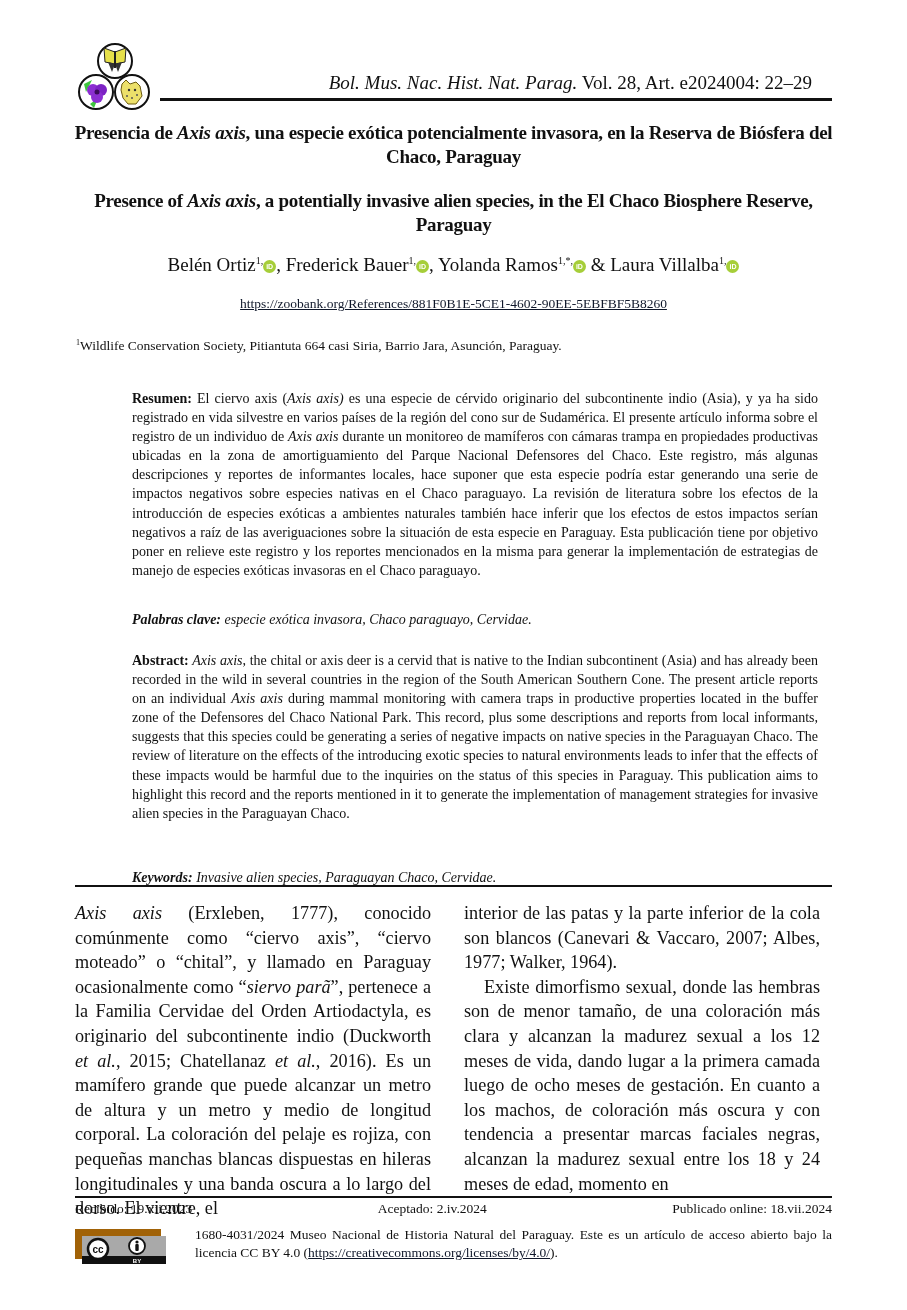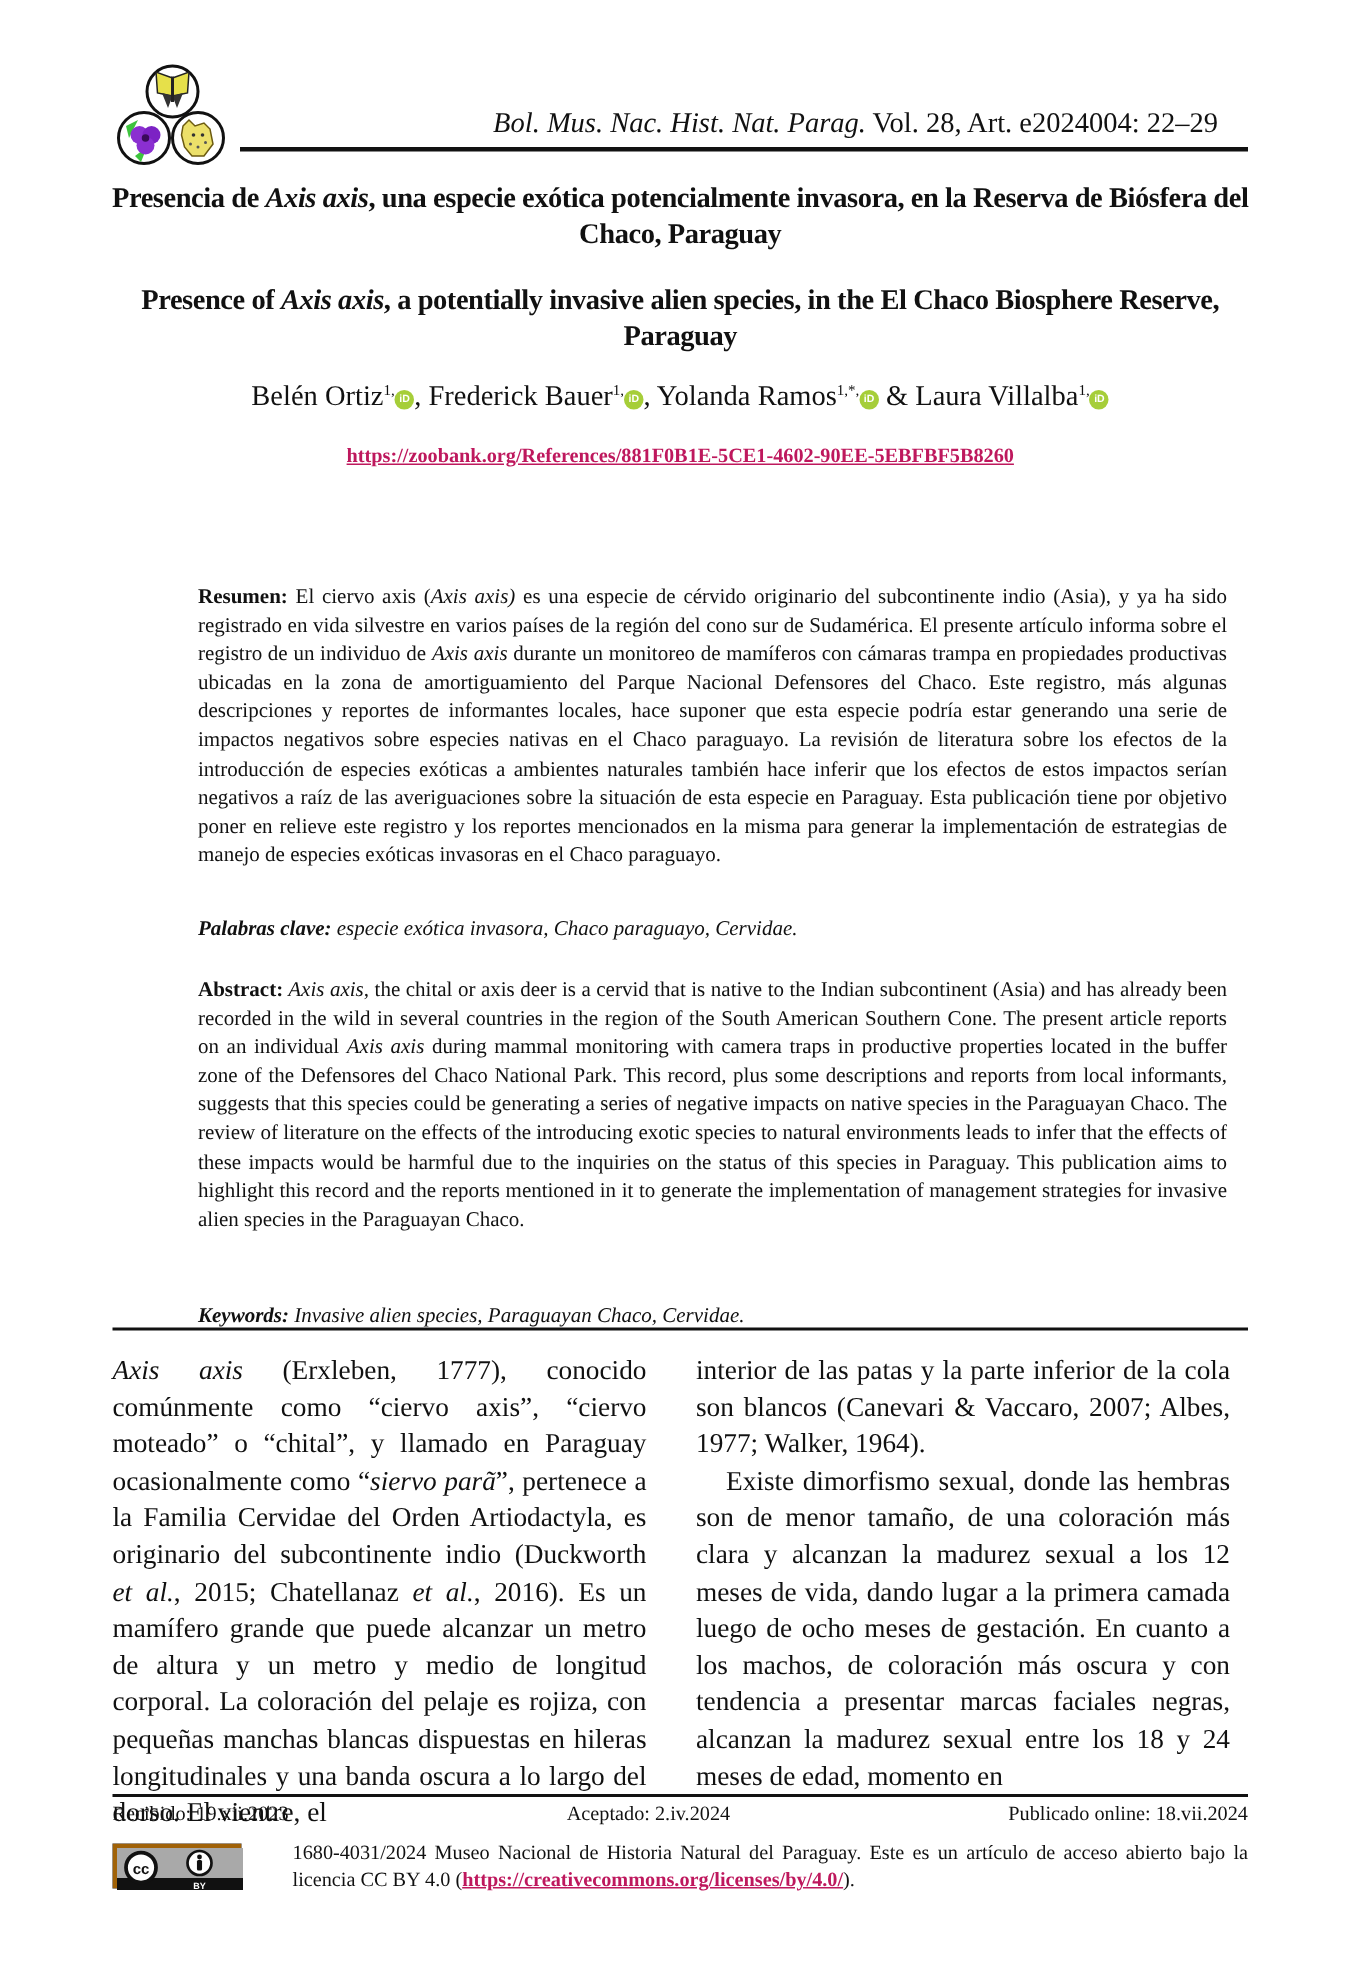--- a/index.html
+++ b/index.html
@@ -1,19 +1,19 @@
 <!DOCTYPE html>
 <html><head>
 <meta charset="utf-8">
 <style>
   * { box-sizing: border-box; margin: 0; padding: 0; }
   html, body { width: 907px; height: 1310px; background: #ffffff; overflow: hidden; }
   body { position: relative; font-family: "Liberation Serif", "DejaVu Serif", serif; color: #111; }
   .abs { position: absolute; }
-  a.link { color: #be185d; text-decoration: underline; font-weight: bold; }
+  a.link { color: #0f172a; text-decoration: underline; }
 
   
   .logo { left: 74px; top: 42px; width: 82px; height: 70px; }
   .journal-ref { left: 160px; top: 72px; width: 652px; text-align: right; font-size: 19px; }
   .header-rule { left: 160px; top: 98px; width: 672px; height: 3px; background: #111; }
 
   .title { left: 60px; width: 787px; text-align: center; font-weight: bold; font-size: 19px; line-height: 24px; letter-spacing: -0.3px; }
   .title-es { top: 121px; }
   .title-en { top: 189px; }
 
@@ -39,21 +39,21 @@
   .body-rule { left: 75px; top: 885px; width: 757px; height: 2px; background: #111; }
 
   .col { width: 356px; font-size: 18.2px; line-height: 24.6px; text-align: justify; }
   .col-left { left: 75px; top: 901px; }
   .col-right { left: 464px; top: 901px; }
   .col p { text-indent: 0; }
   .col p.indent { text-indent: 20px; }
 
   .footer-rule { left: 75px; top: 1196px; width: 757px; height: 2px; background: #111; }
   .dates { left: 75px; top: 1201px; width: 757px; font-size: 13.5px; display: flex; justify-content: space-between; }
-  .cc-badge { left: 75px; top: 1229px; width: 86px; height: 30px; border: 3px solid #a16207; background: #3b82f6; }
+  .cc-badge { left: 75px; top: 1229px; width: 86px; height: 30px; border: 7px solid #a16207; background: #3b82f6; }
   .license { left: 195px; top: 1226px; width: 637px; font-size: 13.5px; line-height: 18px; text-align: justify; }
 </style>
 </head>
 <body>
 
 <div class="abs logo">
   <svg width="82" height="70" viewBox="0 0 82 70">
     <circle cx="41" cy="19" r="17" fill="#fff" stroke="#111" stroke-width="2"></circle>
     <circle cx="22" cy="50" r="17" fill="#fff" stroke="#111" stroke-width="2"></circle>
     <circle cx="58" cy="50" r="17" fill="#fff" stroke="#111" stroke-width="2"></circle>
@@ -90,20 +90,21 @@
 <div class="abs authors">
   <span><span>Belén Ortiz</span><sup>1,</sup><span class="orcid">iD</span><span>, </span></span>
   <span><span>Frederick Bauer</span><sup>1,</sup><span class="orcid">iD</span><span>, </span></span>
   <span><span>Yolanda Ramos</span><sup>1,*,</sup><span class="orcid">iD</span><span> &amp; </span></span>
   <span><span>Laura Villalba</span><sup>1,</sup><span class="orcid">iD</span></span>
 </div>
 
 <div class="abs zoobank"><a class="link">https://zoobank.org/References/881F0B1E-5CE1-4602-90EE-5EBFBF5B8260</a></div>
 
 <div class="abs affil">
+  <div><sup>1</sup><span>Wildlife Conservation Society, Pitiantuta 664 casi Siria, Barrio Jara, Asunción, Paraguay.</span></div>
 </div>
 
 <div class="abs abstract-block resumen"><b>Resumen:</b><span> El ciervo axis (</span><i>Axis axis)</i><span> es una especie de cérvido originario del subcontinente indio (Asia), y ya ha sido registrado en vida silvestre en varios países de la región del cono sur de Sudamérica. El presente artículo informa sobre el registro de un individuo de </span><i>Axis axis</i><span> durante un monitoreo de mamíferos con cámaras trampa en propiedades productivas ubicadas en la zona de amortiguamiento del Parque Nacional Defensores del Chaco. Este registro, más algunas descripciones y reportes de informantes locales, hace suponer que esta especie podría estar generando una serie de impactos negativos sobre especies nativas en el Chaco paraguayo. La revisión de literatura sobre los efectos de la introducción de especies exóticas a ambientes naturales también hace inferir que los efectos de estos impactos serían negativos a raíz de las averiguaciones sobre la situación de esta especie en Paraguay.  Esta publicación tiene por objetivo poner en relieve este registro y los reportes mencionados en la misma para generar la implementación de estrategias de manejo de especies exóticas invasoras en el Chaco paraguayo.</span></div>
 
 <div class="abs abstract-block palabras"><span class="kw-label">Palabras clave:</span><span class="kw-text"> especie exótica invasora, Chaco paraguayo, Cervidae.</span></div>
 
 <div class="abs abstract-block abstract-en"><b>Abstract:</b><i> Axis axis</i><span>, the chital or axis deer is a cervid that is native to the Indian subcontinent (Asia) and has already been recorded in the wild in several countries in the region of the South American Southern Cone. The present article reports on an individual </span><i>Axis axis</i><span> during mammal monitoring with camera traps in productive properties located in the buffer zone of the Defensores del Chaco National Park. This record, plus some descriptions and reports from local informants, suggests that this species could be generating a series of negative impacts on native species in the Paraguayan Chaco. The review of literature on the effects of the introducing exotic species to natural environments leads to infer that the effects of these impacts would be harmful due to the inquiries on the status of this species in Paraguay. This publication aims to highlight this record and the reports mentioned in it to generate the implementation of management strategies for invasive alien species in the Paraguayan Chaco.</span></div>
 
 <div class="abs abstract-block keywords"><span class="kw-label">Keywords:</span><span class="kw-text"> Invasive alien species, Paraguayan Chaco, Cervidae.</span></div>
 

